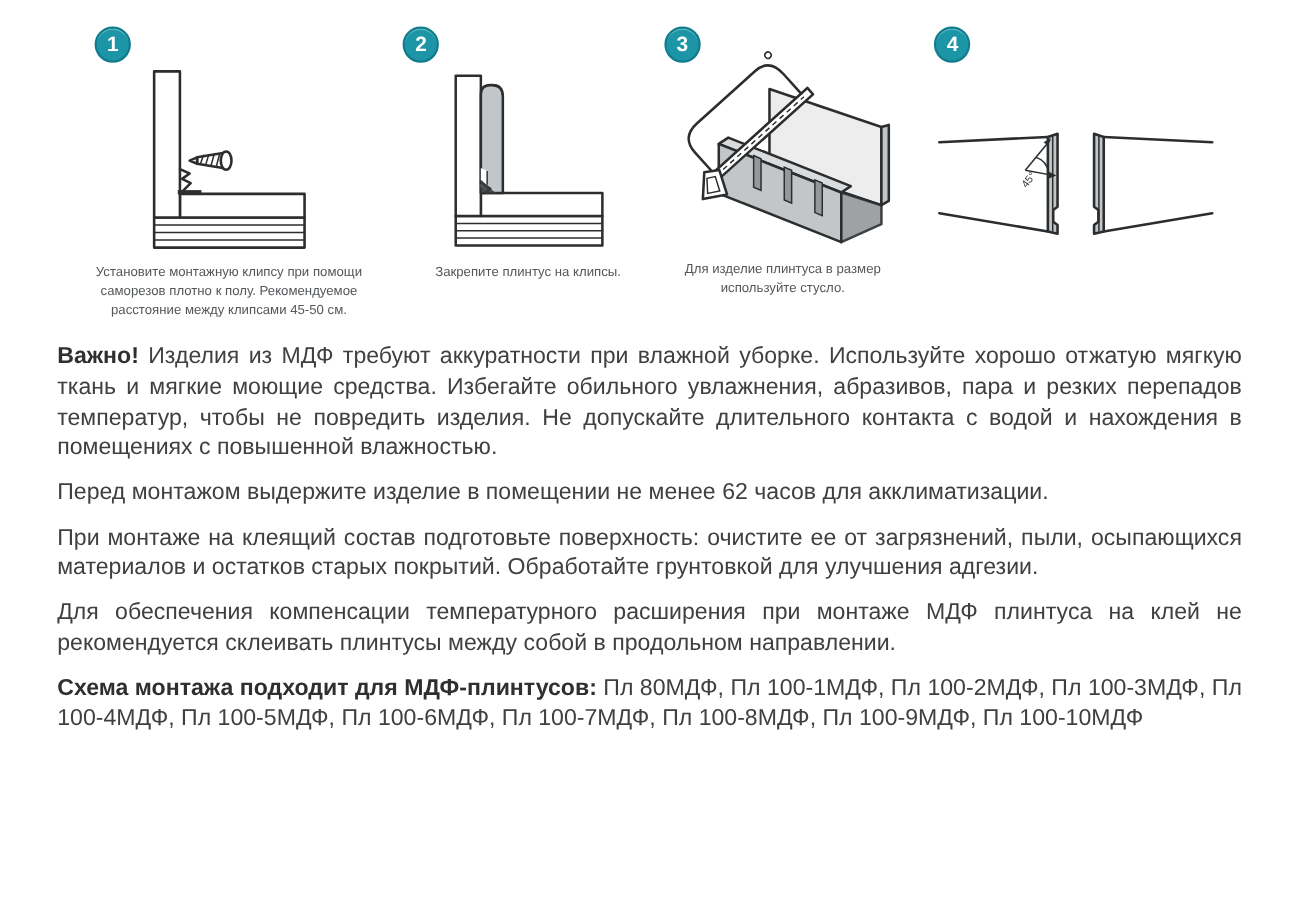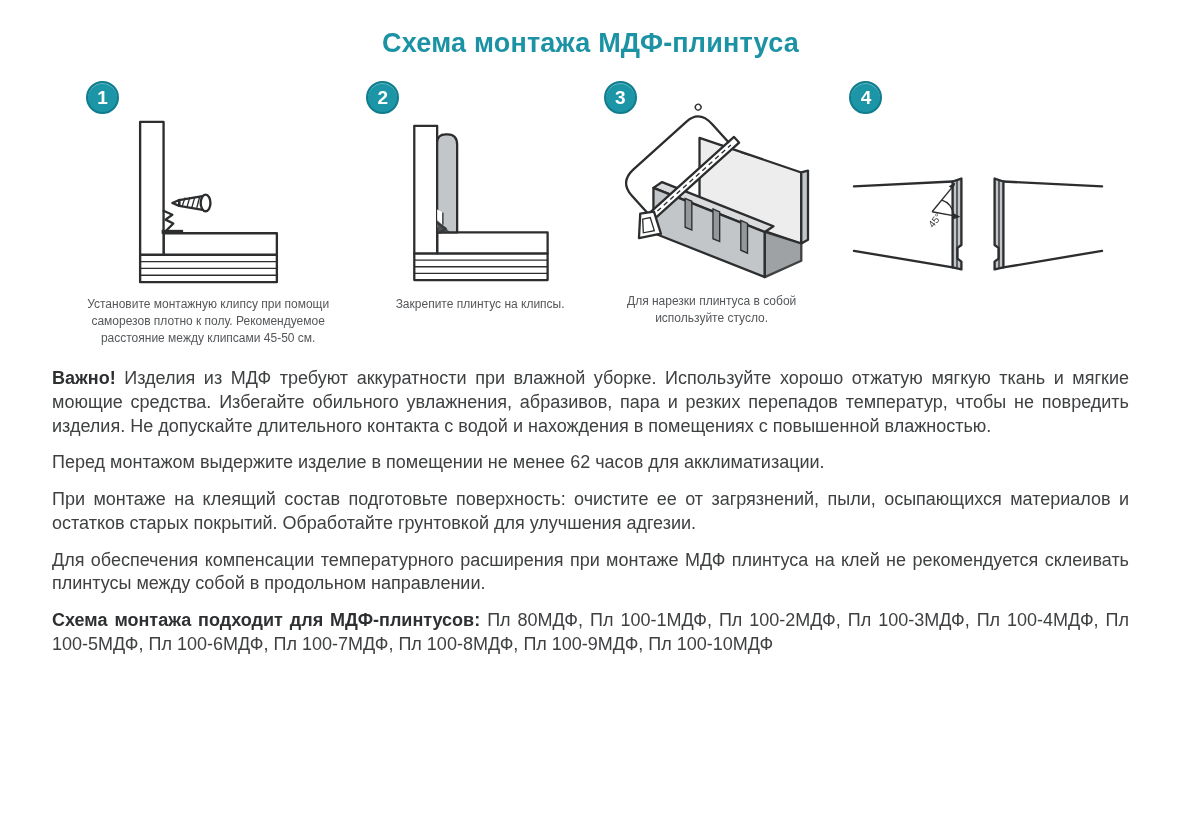--- a/index.html
+++ b/index.html
@@ -20,37 +20,36 @@
   .step-3 .badge{margin-left:8px;}
   .step-4 .badge{margin-left:22px;}
   .illus{height:172px;display:flex;align-items:center;justify-content:center;margin-top:2px;}
   .illus svg{display:block;overflow:visible;}
   .caption{color:#54575a;font-size:12px;line-height:1.42;text-align:center;margin:8px auto 0 auto;}
   .step-1 .caption{max-width:300px;}
   .step-2 .caption{max-width:190px;}
   .step-3 .caption{max-width:215px;}
   .step-4 .caption{max-width:308px;}
   .body-text{margin-top:20px;}
-  .para{font-size:18px;line-height:1.32;text-align:justify;margin:0 0 13px 0;color:#3e4042;}
+  .para{font-size:21px;line-height:1.32;text-align:justify;margin:0 0 13px 0;color:#3e4042;}
   .para .lead{font-weight:bold;color:#2d2f31;}
   .ln{stroke:#2b2d2e;stroke-width:2.4;fill:none;stroke-linecap:round;stroke-linejoin:round;}
   .ln-thin{stroke:#2b2d2e;stroke-width:1.4;fill:none;}
   .fill-white{fill:#ffffff;}
   .fill-gray{fill:#c3c6c8;}
   .fill-light{fill:#ededee;}
   .fill-mid{fill:#d9dbdc;}
   .fill-dark{fill:#94989b;}
   .annot{fill:#3a3c3e;font-size:10px;font-family:"Liberation Sans",sans-serif;}
 </style>
 </head>
 <body>
 
 <div class="page">
 
-  <h1 class="title">Схема монтажа МДФ-плинтуса</h1>
 
   <div class="steps">
 
     <div class="step step-1">
       <div class="badge">1</div>
       <div class="illus">
         <svg width="215" height="168" viewBox="0 0 220 172">
 
           <rect class="fill-white ln" x="40" y="140" width="140" height="28"></rect>
           <line class="ln-thin" x1="40" y1="147" x2="180" y2="147"></line>
@@ -124,21 +123,21 @@
             <rect class="fill-white ln" x="0" y="52" width="128" height="8" stroke-width="2.2"></rect>
             <line class="ln-thin" x1="8" y1="56" x2="120" y2="56" stroke-dasharray="5,4"></line>
             <path class="ln" d="M8,52 V26 Q8,7 28,7 H102 Q120,7 120,27 V52" stroke-width="2.6"></path>
             <circle class="fill-white ln-thin" cx="121" cy="4" r="3"></circle>
             <polygon class="fill-white ln" points="2,46 14,54 4,76 -16,64" stroke-width="2.4"></polygon>
             <polygon class="fill-white ln-thin" points="0,52 7,56 1,69 -9,63"></polygon>
           </g>
         </svg>
       </div>
       <div class="badge" style="position:relative;top:-206px;">3</div>
-      <div class="caption" style="margin-top:-27px;">Для нарезки плинтуса в собой используйте стусло.</div>
+      <div class="caption" style="margin-top:-27px;">Для изделие плинтуса в размер используйте стусло.</div>
     </div>
 
     <div class="step step-4">
       <div class="badge">4</div>
       <div class="illus">
         <svg width="286" height="168" viewBox="0 0 290 172">
 
           <line class="ln" x1="18" y1="70" x2="119" y2="65" stroke-width="2.2"></line>
           <line class="ln" x1="18" y1="136" x2="119" y2="153" stroke-width="2.2"></line>
           <path class="fill-gray ln" d="M119,65 L128,62 L128,130 L124,133 L124,144 L128,147 L128,155 L119,153 Z" stroke-width="1.8"></path>

